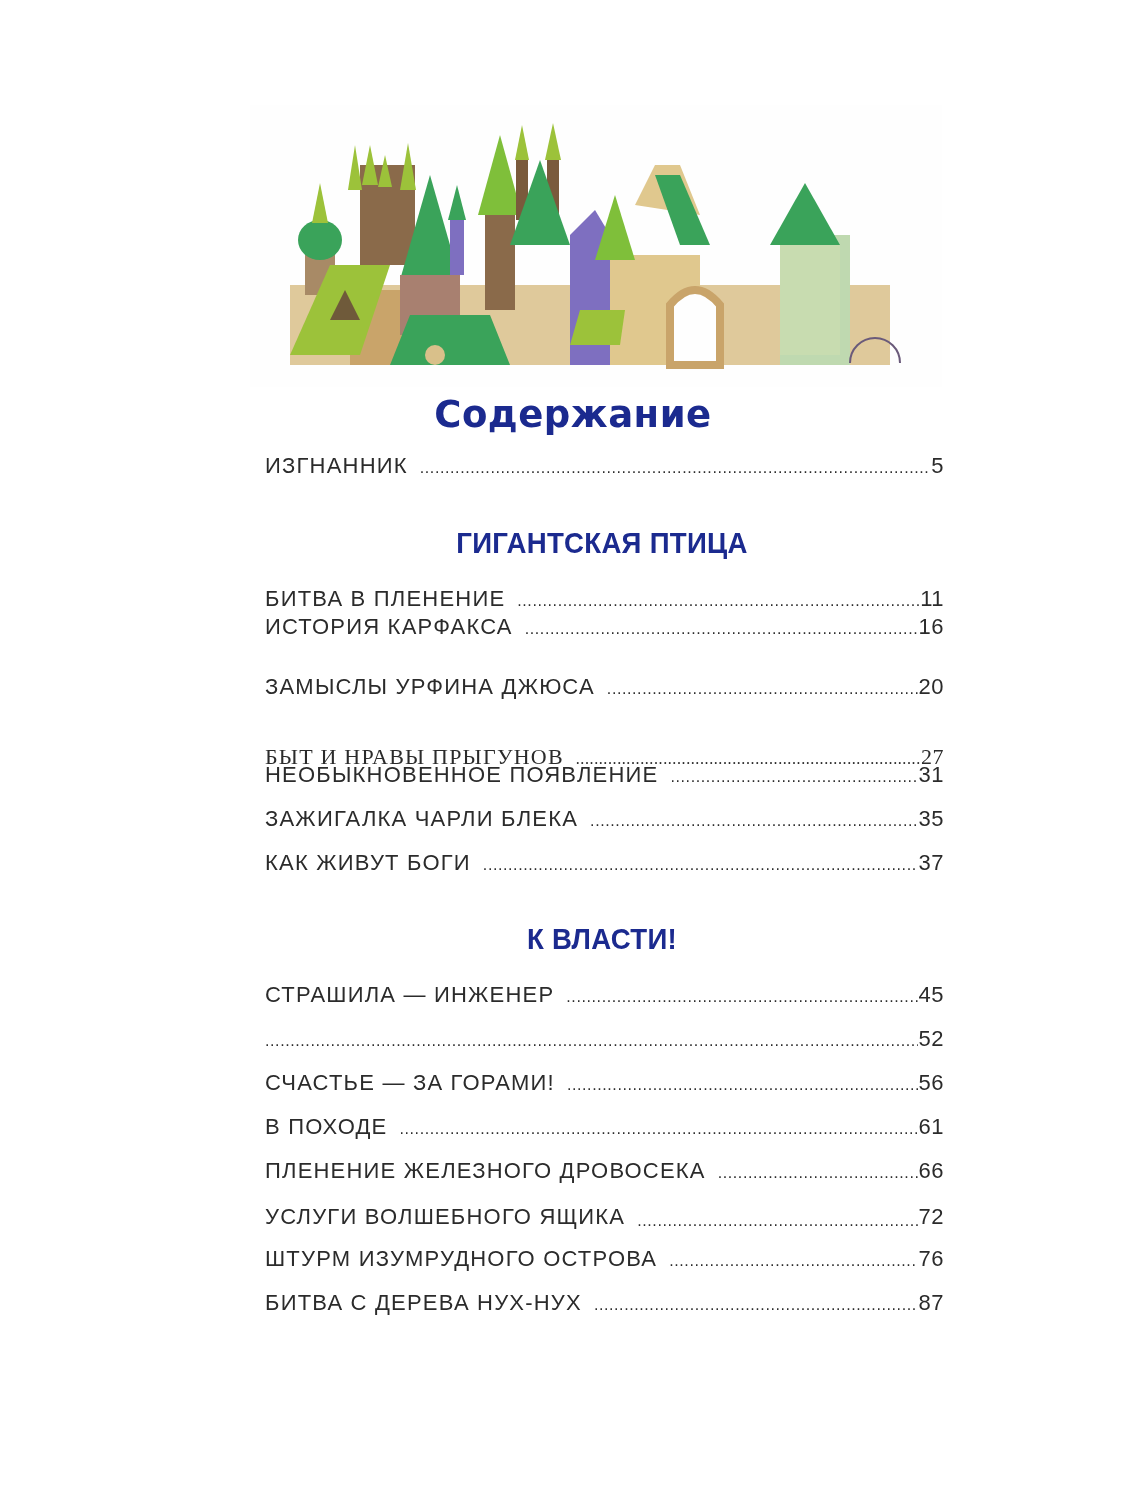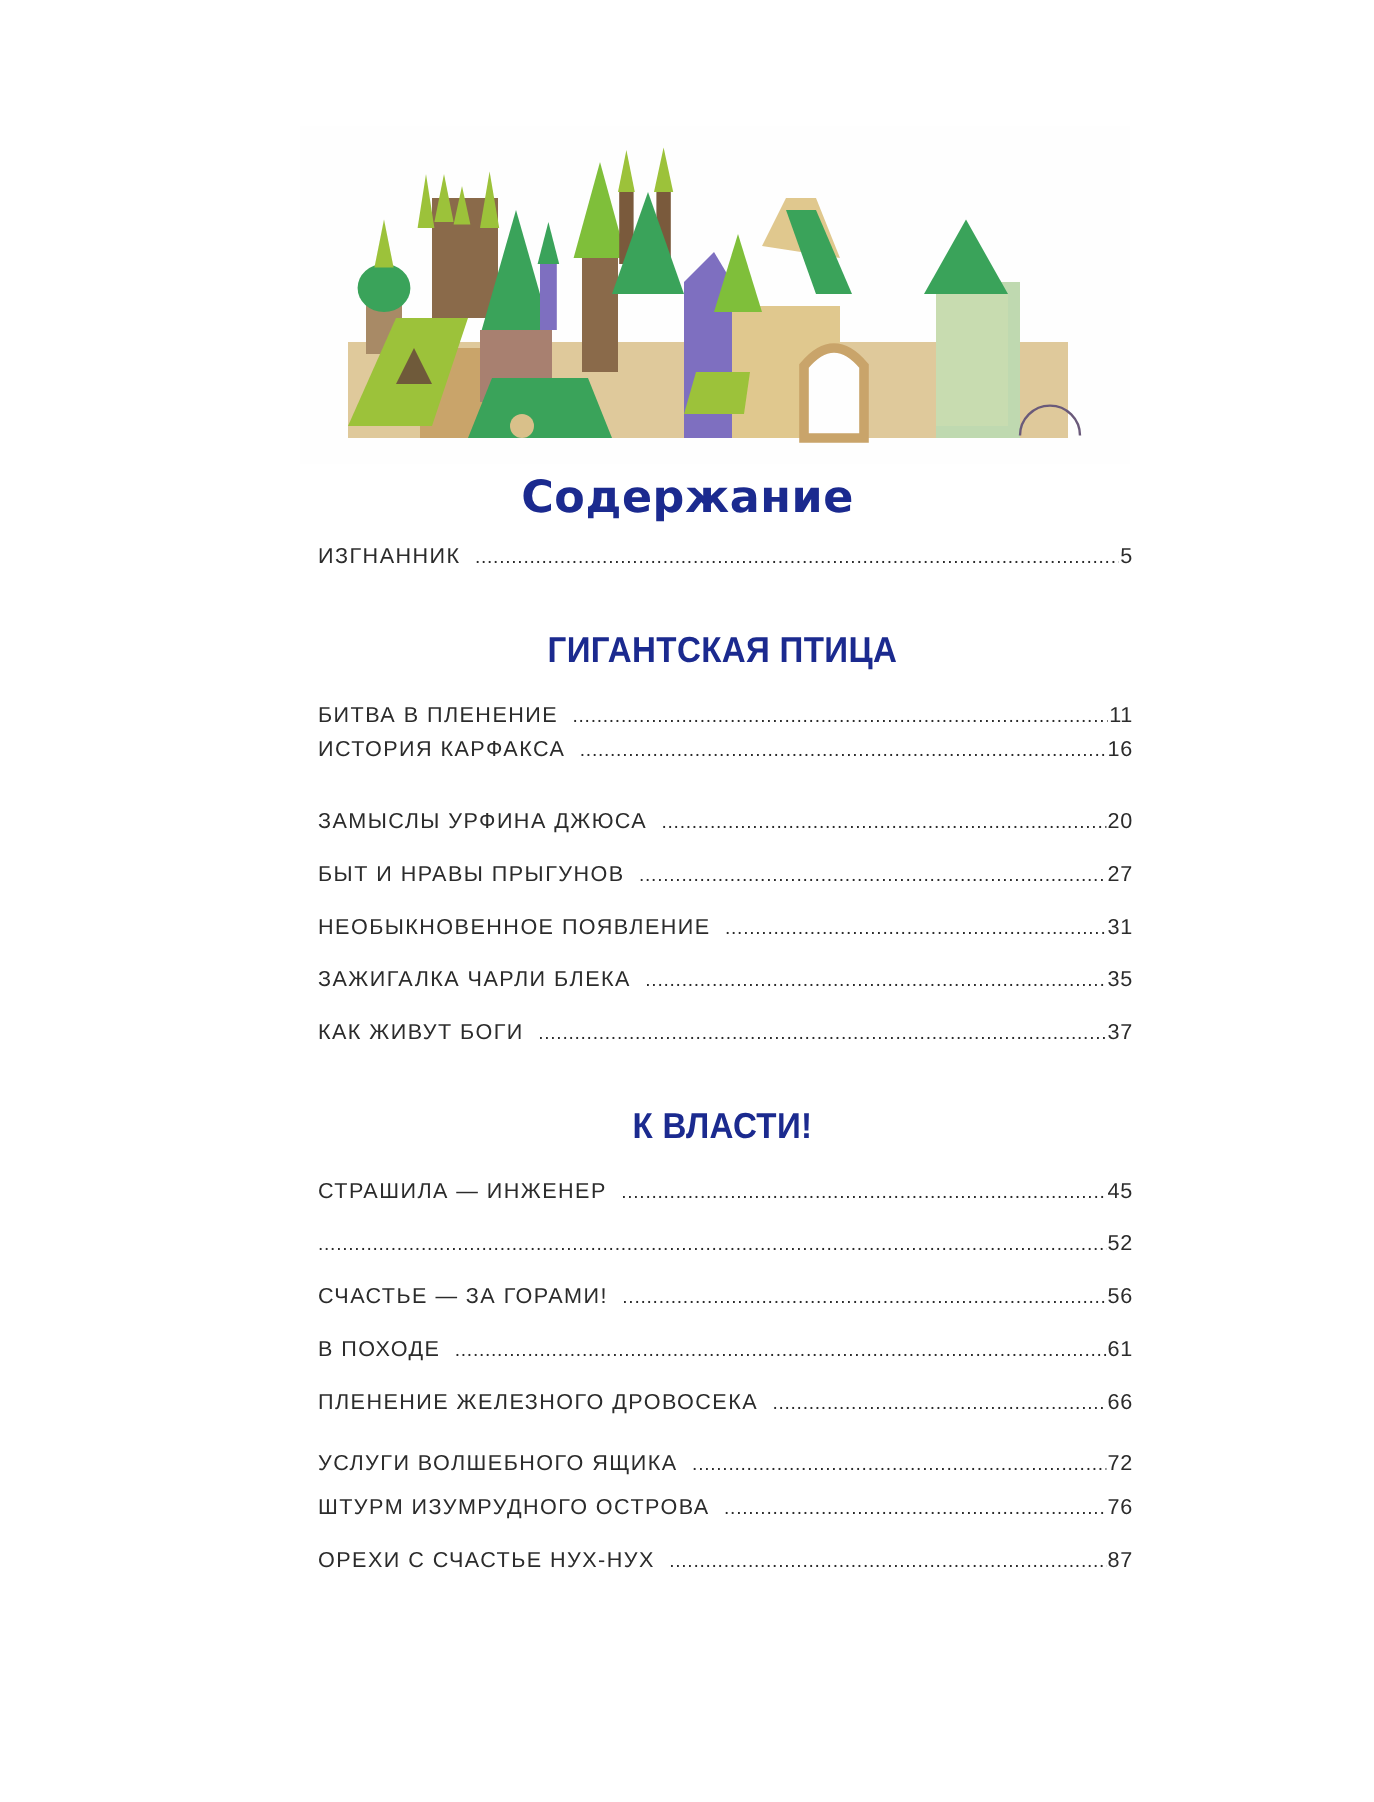--- a/index.html
+++ b/index.html
@@ -50,21 +50,21 @@
       transform-origin: 605px 0;
     }
     .toc-row {
       position: absolute;
       left: 265px;
       width: 679px;
       height: 28px;
       display: flex;
       align-items: baseline;
       font-family: "Liberation Sans", sans-serif;
-      font-size: 18px;
+      font-size: 22px;
       color: #2b2b2b;
       letter-spacing: 1.2px;
     }
     .toc-label {
       white-space: nowrap;
       flex: 0 0 auto;
       padding-right: 12px;
     }
     .toc-dots {
       flex: 1 1 auto;
@@ -160,21 +160,21 @@
 <div class="toc-row" style="top:614px;">
   <span class="toc-label">ИСТОРИЯ КАРФАКСА</span>
   <span class="toc-dots"></span>
   <span class="toc-page">16</span>
 </div>
 <div class="toc-row" style="top:674px;text-align:center;">
   <span class="toc-label">ЗАМЫСЛЫ УРФИНА ДЖЮСА</span>
   <span class="toc-dots"></span>
   <span class="toc-page">20</span>
 </div>
-<div class="toc-row" style="top:718px;">
+<div class="toc-row" style="top:744px;font-family:Liberation Serif, serif;">
   <span class="toc-label">БЫТ И НРАВЫ ПРЫГУНОВ</span>
   <span class="toc-dots"></span>
   <span class="toc-page">27</span>
 </div>
 <div class="toc-row" style="top:762px;">
   <span class="toc-label">НЕОБЫКНОВЕННОЕ ПОЯВЛЕНИЕ</span>
   <span class="toc-dots"></span>
   <span class="toc-page">31</span>
 </div>
 <div class="toc-row" style="top:806px;">
@@ -218,16 +218,16 @@
   <span class="toc-label">УСЛУГИ ВОЛШЕБНОГО ЯЩИКА</span>
   <span class="toc-dots"></span>
   <span class="toc-page">72</span>
 </div>
 <div class="toc-row" style="top:1246px;">
   <span class="toc-label">ШТУРМ ИЗУМРУДНОГО ОСТРОВА</span>
   <span class="toc-dots"></span>
   <span class="toc-page">76</span>
 </div>
 <div class="toc-row" style="top:1290px;">
-  <span class="toc-label">ОРЕХИ С СЧАСТЬЕ НУХ-НУХ</span>
+  <span class="toc-label">БИТВА С ДЕРЕВА НУХ-НУХ</span>
   <span class="toc-dots"></span>
   <span class="toc-page">87</span>
 </div>
 
 </body></html>

